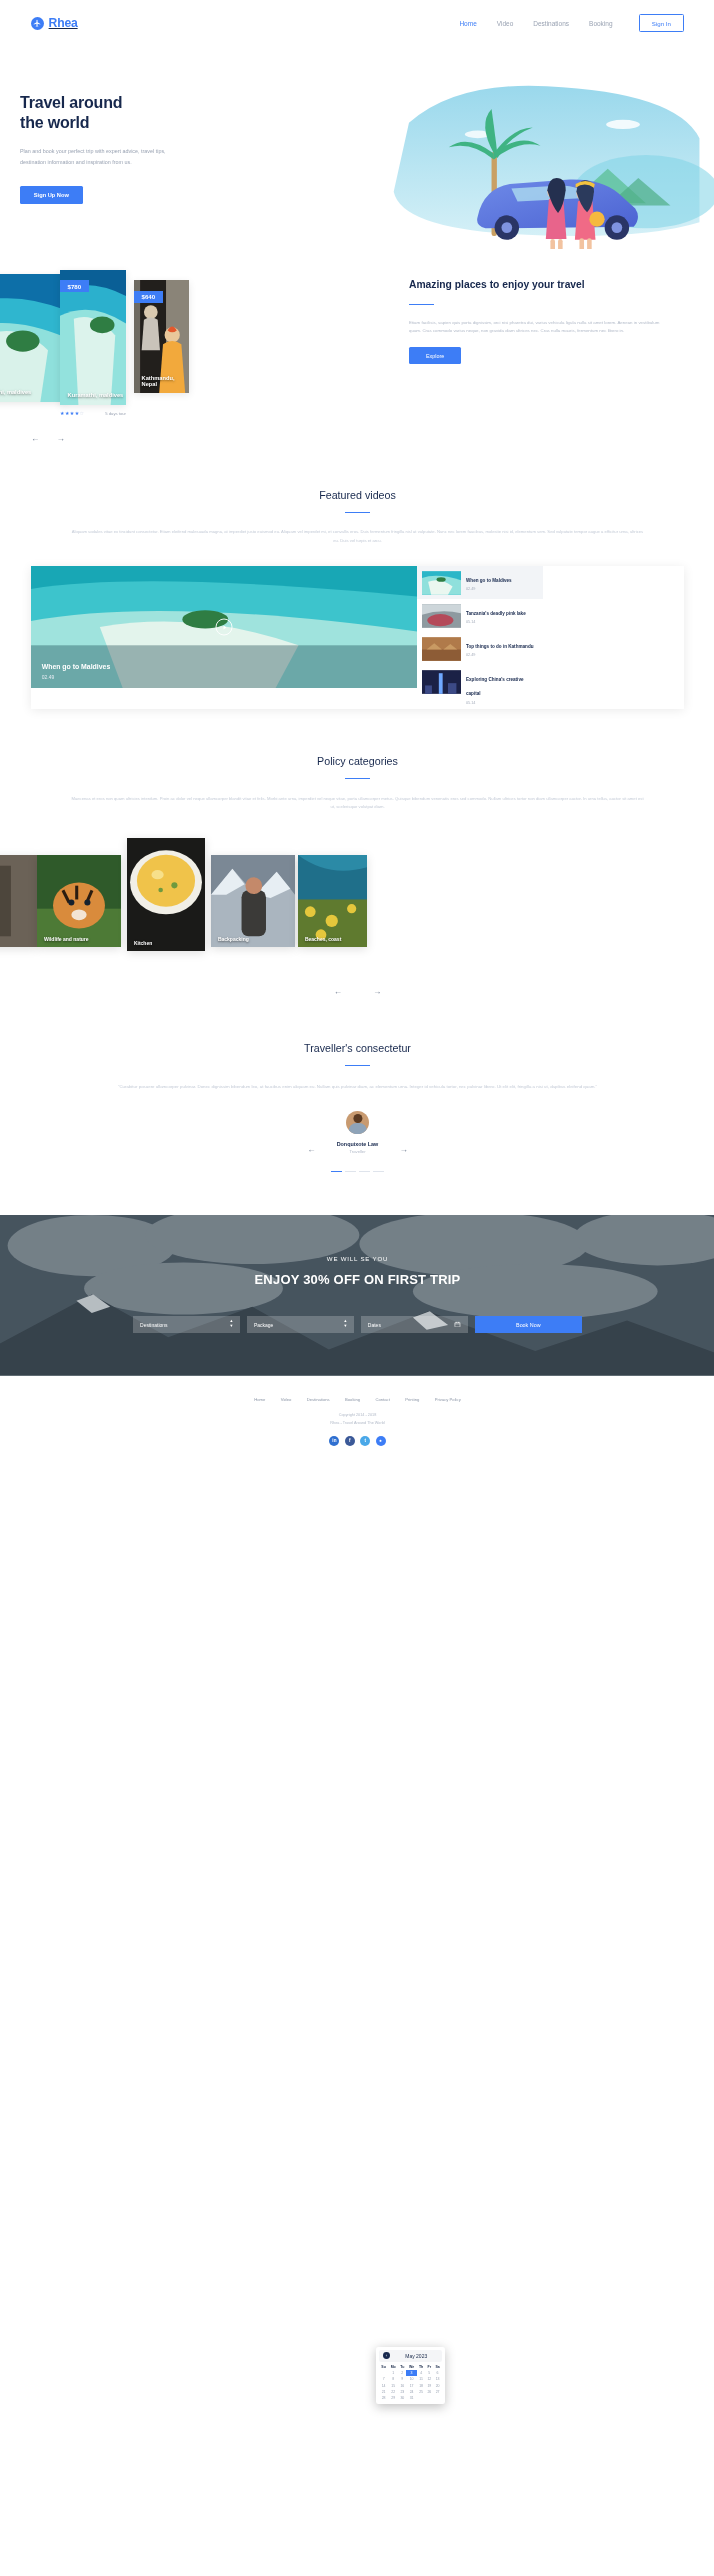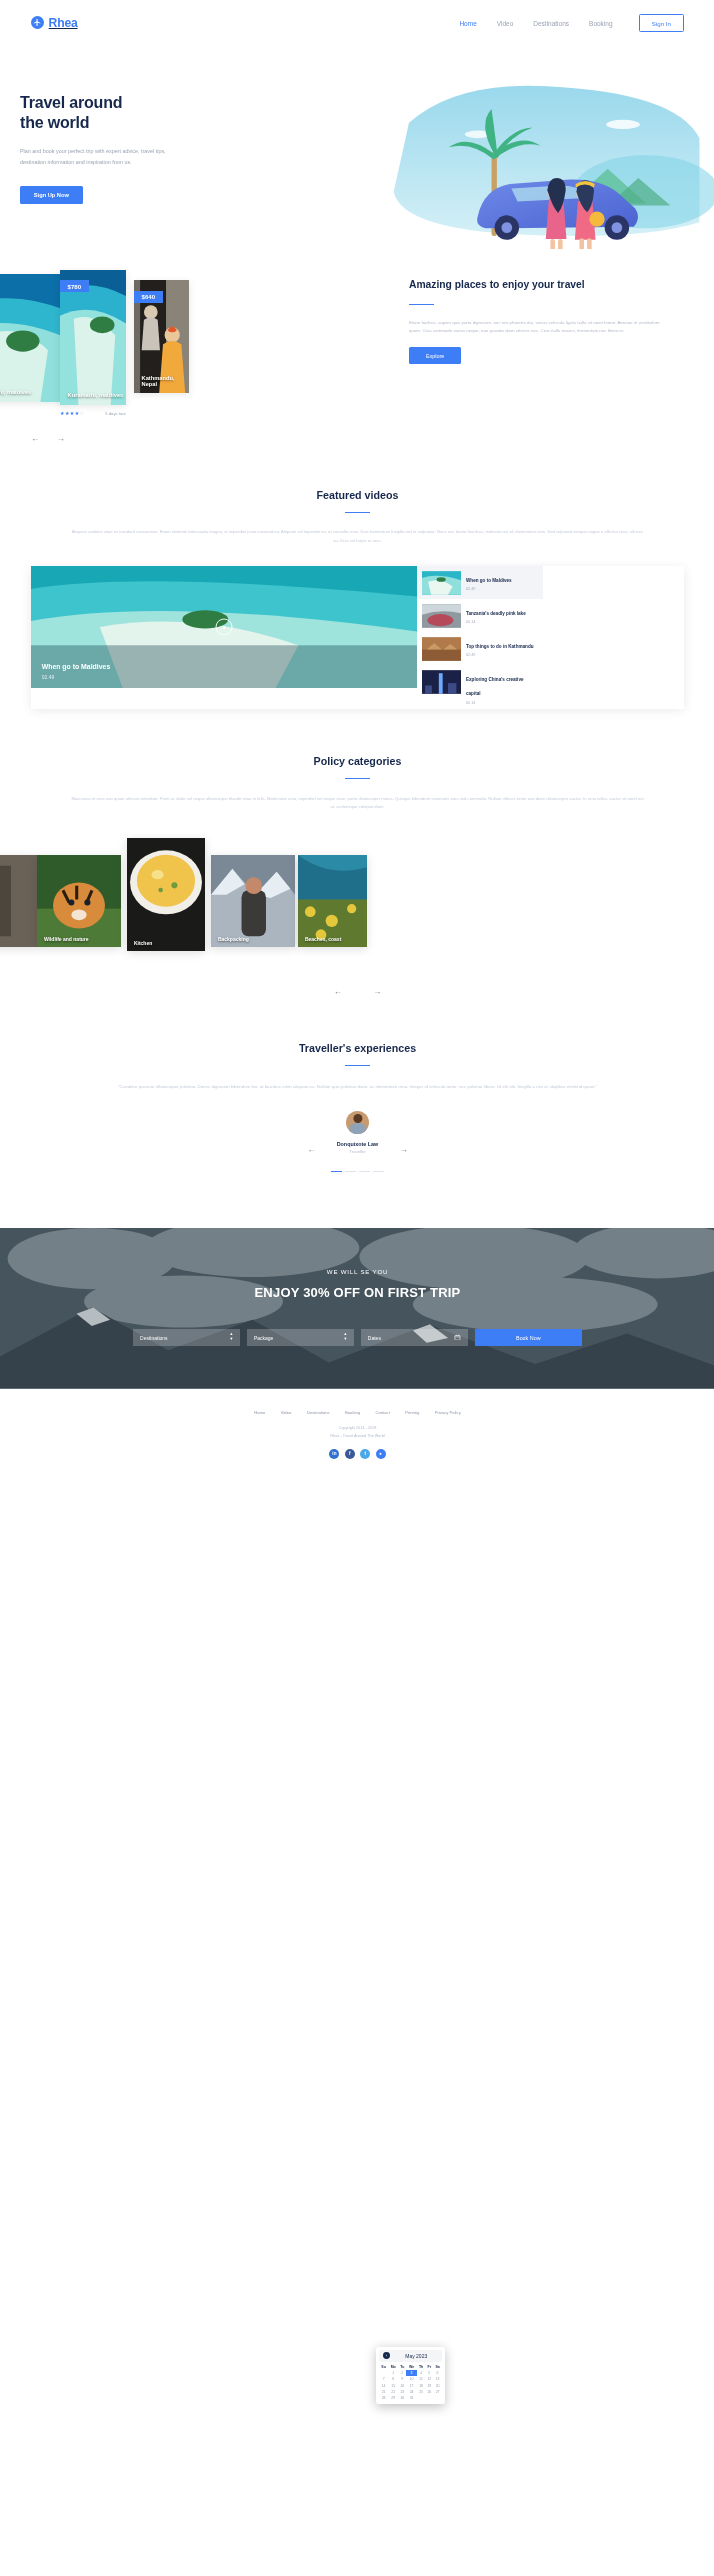--- a/index.html
+++ b/index.html
@@ -3,21 +3,21 @@
 <meta charset="utf-8">
 <style>
   * { margin:0; padding:0; box-sizing:border-box; }
   body {
     width:715px; background:#ffffff;
     font-family:"Liberation Sans", sans-serif;
     color:#17284d; overflow-x:hidden;
   }
   
   .header { height:46px; display:flex; align-items:center; justify-content:space-between; padding:0 31px; }
-  .brand { display:flex; gap:4.6px;text-decoration:underline; }
+  .brand { display:flex; align-items:center; gap:4.6px;text-decoration:underline; }
   .brand-mark { width:13px; height:13px; border-radius:50%; background:#3d7df6; display:flex; align-items:center; justify-content:center; }
   .brand-mark svg { width:8.4px; height:8.4px; fill:#fff; }
   .brand-name { font-size:12.2px; font-weight:700; color:#3d7df6; letter-spacing:-0.2px; }
   .nav { display:flex; align-items:center; gap:20px; }
   .nav a { font-size:6.5px; color:#9aa3b3; text-decoration:none; }
   .nav a.active { color:#3d7df6; }
   .signin { border:0.8px solid #3d7df6; color:#3d7df6; font-size:6.1px; padding:4.6px 12.2px; border-radius:1.5px; margin-left:6.1px; }
 
   
   .hero { position:relative; height:176px; padding:0 20px; }
@@ -43,21 +43,21 @@
   .places-text { position:absolute; left:409px; top:19px; width:252px; }
   .sec-title { font-size:10.3px; font-weight:600; line-height:1.3; }
   .rule { width:25px; height:1.5px; background:#3d7df6; margin:12.2px 0 13.8px; }
   .body-sm { font-size:4.4px; line-height:1.85; color:#b2bac8; }
   .btn-primary { margin-top:12.2px; display:inline-block; background:#3d7df6; color:#fff; font-size:5.4px; padding:5.4px 17px; border-radius:1.5px; border:none; }
   .arrows { display:flex; gap:17px; padding:17px 31px 0; }
   .arrow { font-size:8.4px; color:#7a8699; }
 
   
   .section { padding:46px 69px 0; text-align:center; }
-  .section h2 { font-size:10.7px; font-weight:700; }
+  .section h2 { font-size:10.7px; font-weight:400; }
   .section .rule { margin:10.7px auto 15.3px; }
   .section p.lead { font-size:4.2px; line-height:2.1; color:#c3cad6; }
 
   
   .video-wrap { display:flex; margin:20px 31px 0; box-shadow:0 1.5px 10.7px rgba(0,0,0,.09); }
   .player { position:relative; width:386px; height:122px; overflow:hidden; }
   .play { position:absolute; left:50%; top:50%; transform:translate(-50%,-50%); width:17px; height:17px; border-radius:50%; border:1px solid rgba(255,255,255,.9); display:flex; align-items:center; justify-content:center; }
   .play i { border-left:3.8px solid #fff; border-top:2.4px solid transparent; border-bottom:2.4px solid transparent; margin-left:1.5px; }
   .player .ptitle { position:absolute; left:10.7px; bottom:18.4px; color:#fff; font-size:6.9px; font-weight:700; }
   .player .ptime { position:absolute; left:10.7px; bottom:8.4px; color:#e6ebf2; font-size:5px; }
@@ -83,21 +83,21 @@
   .av-head { position:absolute; left:50%; top:3.1px; transform:translateX(-50%); width:9.2px; height:9.2px; border-radius:50%; background:#5a3a22; }
   .av-body { position:absolute; left:50%; bottom:0; transform:translateX(-50%); width:18.4px; height:10.7px; border-radius:7.6px 7.6px 0 0; background:#8ea3b8; }
   .tname { font-size:5.4px; font-weight:700; margin-top:6.9px; }
   .trole { font-size:4.2px; color:#b2bac8; margin-top:2.3px; }
   .t-nav { display:flex; justify-content:center; gap:84px; margin-top:-10.7px; }
   .dots { display:flex; justify-content:center; gap:3.1px; margin-top:17px; }
   .dot { width:10.7px; height:1.5px; background:#dfe4ec; }
   .dot.on { background:#3d7df6; }
 
   
-  .cta { position:relative; margin-top:56px; height:161px; overflow:hidden; }
+  .cta { position:relative; margin-top:43px; height:161px; overflow:hidden; }
   .cta-bg { position:absolute; inset:0; }
   .cta-in { position:relative; z-index:2; text-align:center; padding-top:40px; }
   .cta-k { color:#fff; font-size:6.1px; letter-spacing:0.8px; }
   .cta-h { color:#fff; font-size:13px; font-weight:700; margin-top:10px; letter-spacing:0.2px; }
   .booking { display:flex; gap:6.9px; justify-content:center; margin-top:29px; }
   .field { width:107px; height:17px; background:rgba(255,255,255,.22); display:flex; align-items:center; justify-content:space-between; padding:0 6.9px; color:#fff; font-size:5px; }
   .spin { display:flex; flex-direction:column; gap:1.5px; font-size:3.8px; line-height:1; }
   .book-now { width:107px; height:17px; background:#3d7df6; color:#fff; font-size:5.4px; display:flex; align-items:center; justify-content:center; border:none; }
 
   
@@ -406,21 +406,21 @@
     </svg>
     <span class="lab">Beaches, coast</span>
   </div>
 </div>
 <div class="arrows" style="justify-content:center; gap:31px; padding-top:26px">
   <span class="arrow">←</span>
   <span class="arrow">→</span>
 </div>
 
 <div class="section">
-  <h2>Traveller's experiences</h2>
+  <h2>Traveller's consectetur</h2>
   <div class="rule"></div>
   <p class="lead" style="font-size:4.4px">“Curabitur posuere ullamcorper pulvinar. Donec dignissim bibendum leo, at faucibus enim aliquam eu. Nullam quis pulvinar diam, ac elementum urna. Integer id vehicula tortor, nec pulvinar libero. Ut elit elit, fringilla a nisi ut, dapibus eleifend quam.”</p>
   <div class="avatar">
     <span class="av-body"></span>
     <span class="av-head"></span>
   </div>
   <div class="tname">Donquixote Law</div>
   <div class="trole">Traveller</div>
   <div class="t-nav">
     <span class="arrow">←</span>

